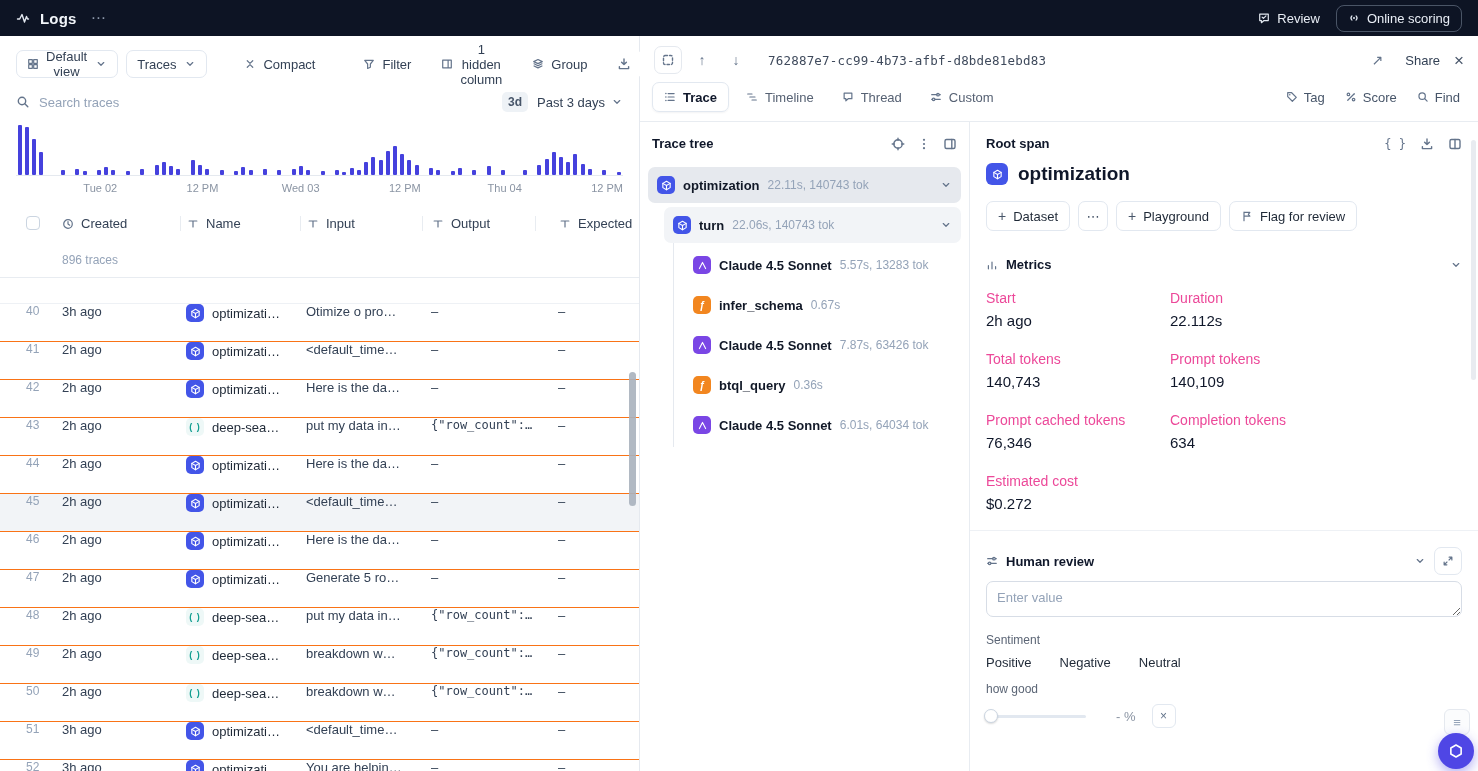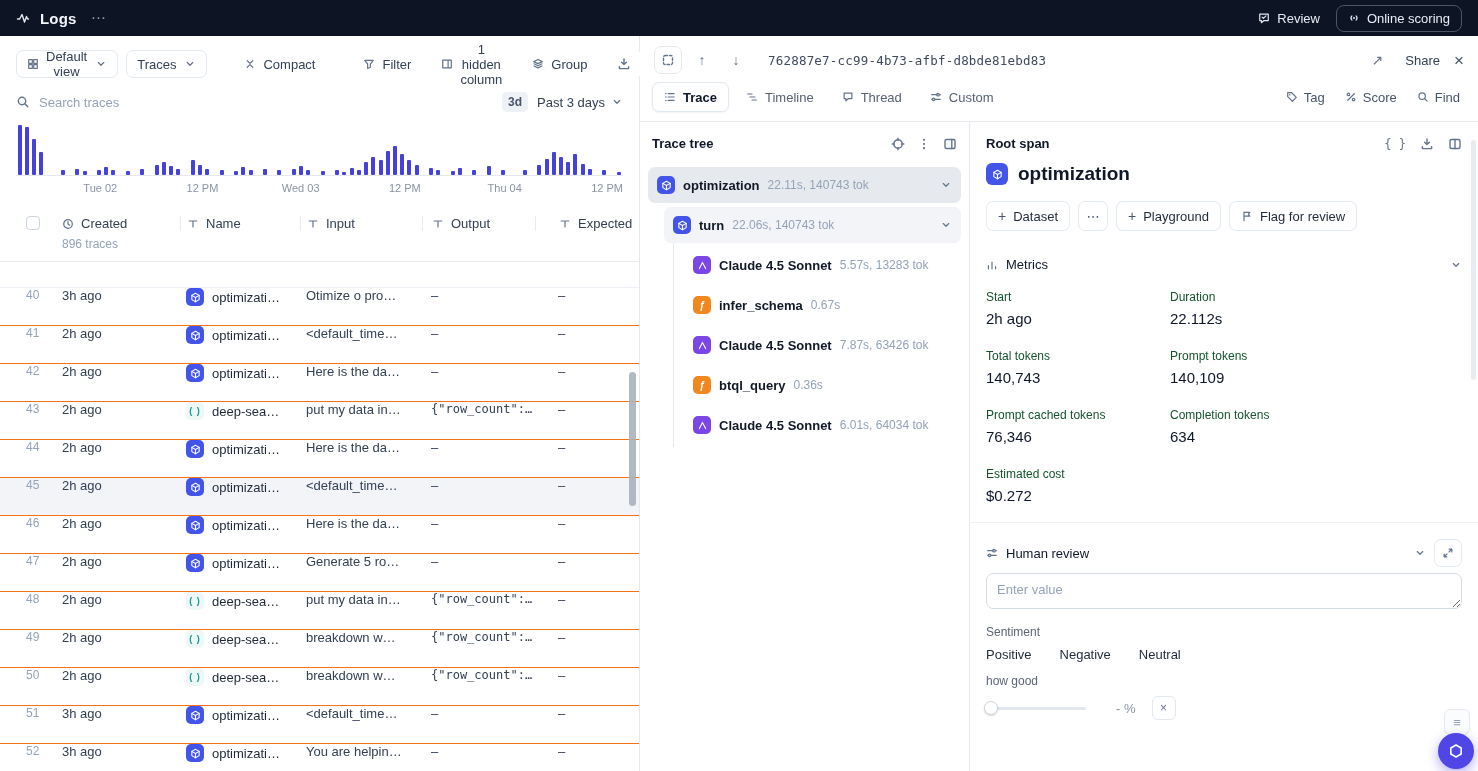--- a/index.html
+++ b/index.html
@@ -39,21 +39,21 @@
   
   .histo{padding:2px 16px 0}
   .hbars{display:flex;align-items:flex-end;height:52px;border-bottom:1px solid #e5e9ef}
   .hslot{flex:1;display:flex;align-items:flex-end;justify-content:center}
   .hbar{width:4px;background:#4541dd;border-radius:1px}
   .hlabels{display:flex;margin-top:6px;margin-bottom:6px}
   .hlabels span{flex:1;text-align:right;font-size:11px;color:#8a94a3}
   
   .table{margin-top:8px;flex:1;display:flex;flex-direction:column;overflow:hidden;position:relative}
   .thead{display:flex;border-bottom:1px solid #e8ecf1;padding:8px 0 10px;align-items:flex-start}
-  .th{font-size:13px;color:#334155;font-weight:500;display:flex;flex-direction:column;gap:6px}
+  .th{font-size:13px;color:#334155;font-weight:500;display:flex;flex-direction:column;gap:22px}
   .th-line{display:flex;align-items:center;gap:7px}
   .th-count{font-size:12px;color:#94a3b8;font-weight:400}
   .sep{border-left:1px solid #e8ecf1}
   .c-num{width:60px;padding-left:26px;flex:none}
   .c-created{width:120px;flex:none;padding-left:2px}
   .c-name{width:120px;flex:none;padding-left:6px}
   .c-input{width:122px;flex:none;padding-left:6px}
   .c-output{width:113px;flex:none;padding-left:9px}
   .c-expected{flex:1;padding-left:23px}
   .cb{width:14px;height:14px;border:1.5px solid #cbd5e1;border-radius:4px;background:#fff;display:inline-block}
@@ -112,24 +112,24 @@
   .braces{font-family:"DejaVu Sans Mono",monospace;font-size:12px;color:#64748b}
   .span-title{display:flex;align-items:center;gap:10px;padding:4px 16px 0}
   .span-title .nm{font-size:19px;font-weight:700;color:#0f172a}
   .actions{display:flex;gap:8px;padding:16px 16px 14px}
   .abtn{display:inline-flex;align-items:center;gap:7px;height:30px;padding:0 11px;border:1px solid #e2e8f0;
     border-radius:7px;background:#fff;font-size:13px;color:#1f2937}
   .abtn.iconly{width:30px;padding:0;justify-content:center;color:#475569}
   .plus{font-size:14px;color:#475569;line-height:1}
   .section{padding:6px 16px 0}
   .sec-h{display:flex;align-items:center;gap:8px;padding:6px 0}
-  .sec-h .sec-t{font-size:13px;font-weight:400;color:#0f172a}
+  .sec-h .sec-t{font-size:13px;font-weight:700;color:#0f172a}
   .sec-h .chevend{margin-left:auto}
   .mgrid{display:grid;grid-template-columns:184px 1fr;row-gap:22px;padding:12px 0 18px}
-  .mitem .lb{font-size:12px;color:#14532d;margin-bottom:6px}
+  .mitem .lb{font-size:14px;color:#ec4899;margin-bottom:6px}
   .mitem .vl{font-size:15px;color:#0f172a}
   .hrsec{border-top:1px solid #eef1f5;padding:10px 16px 14px}
   .sq-btn{width:28px;height:28px;border:1px solid #e2e8f0;border-radius:7px;display:inline-flex;align-items:center;justify-content:center;background:#fff}
   .field-lb{font-size:12px;color:#5b6575;margin:12px 0 8px}
   .hr-input{width:100%;height:36px;border:1px solid #d7dde6;border-radius:7px;padding:8px 10px;
     font-family:"Liberation Sans",sans-serif;font-size:13px;color:#0f172a;resize:both;outline:none}
   .hr-input::placeholder{color:#94a3b8}
   .sent-opts{display:flex;gap:28px;margin:2px 0 2px}
   .sent-btn{font-size:13px;color:#1f2937;font-weight:500}
   .slider-row{display:flex;align-items:center;gap:16px;margin-top:8px;padding-bottom:14px}

